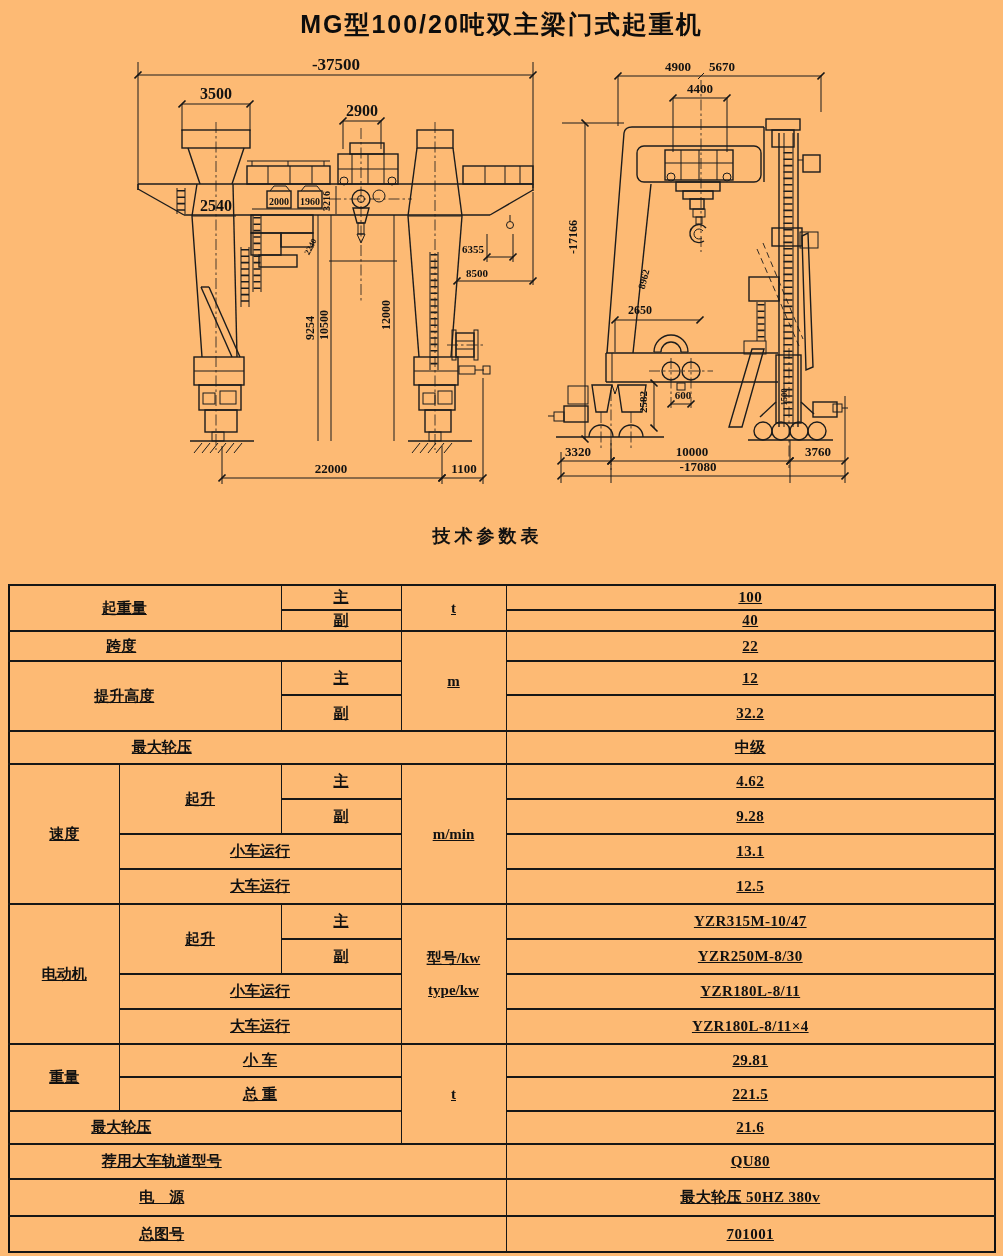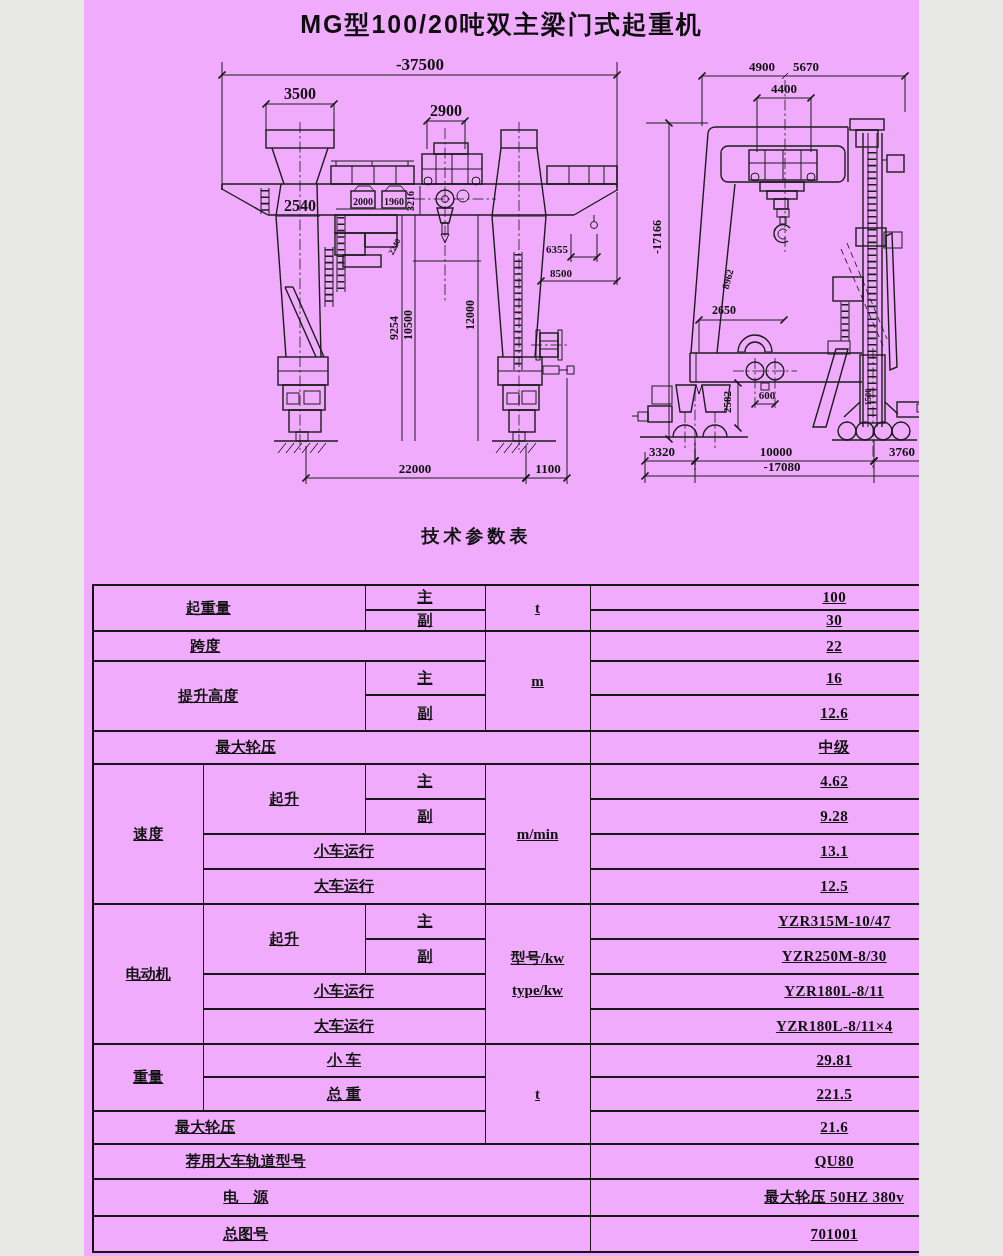--- a/index.html
+++ b/index.html
@@ -1,30 +1,30 @@
 <!DOCTYPE html>
 <html><head>
 <meta charset="utf-8">
 <style>
   html,body{margin:0;padding:0;background:#e8e8e6;}
-  .page{position:relative;width:835px;height:1256px;background:#f0abfc;margin:0 auto;overflow:hidden;
+  .page{position:relative;width:1003px;height:1256px;background:#fdba74;margin:0 auto;overflow:hidden;
         font-family:"Liberation Sans",sans-serif;color:#111;}
   .page-title{position:absolute;top:8px;left:0;width:100%;text-align:center;
         font-size:25px;font-weight:bold;letter-spacing:2px;color:#0d0d0d;}
   svg.draw{position:absolute;top:0;left:0;}
   svg.draw .ln{stroke:#1c1c1c;stroke-width:1.4;fill:none;}
   svg.draw .th{stroke:#1c1c1c;stroke-width:1;fill:none;}
   svg.draw .dim{stroke:#1c1c1c;stroke-width:1;fill:none;marker-start:url(#tk);marker-end:url(#tk);}
   svg.draw .cl{stroke:#1c1c1c;stroke-width:.8;fill:none;stroke-dasharray:11 3 2.5 3;}
   svg.draw .dsh{stroke:#1c1c1c;stroke-width:.9;fill:none;stroke-dasharray:6 4;}
   svg.draw .rung{stroke:#1c1c1c;fill:none;stroke-dasharray:1.6 4.8;}
   svg.draw text{fill:#121212;font-family:"Liberation Serif",serif;font-weight:bold;}
   .d17{font-size:17px}.d16{font-size:16px}.d13{font-size:13px}.d12{font-size:12px}
   .d11{font-size:11px}.d10{font-size:10px}.d8{font-size:8.5px}
-  .tbl-title{position:absolute;top:524px;left:0;width:94%;text-align:center;
+  .tbl-title{position:absolute;top:524px;left:16px;width:94%;text-align:center;
         font-size:18px;font-weight:bold;letter-spacing:4px;}
   table.params{position:absolute;top:584px;left:8px;width:986px;border-collapse:collapse;
         table-layout:fixed;border:2.6px solid #101010;text-decoration:underline;}
   table.params td{border:1.4px solid #171717;border-top-width:2.3px;border-bottom-width:2.3px;
         padding:0;overflow:hidden;vertical-align:middle;text-align:center;}
   td.lab{font-family:"Liberation Sans",sans-serif;font-weight:bold;font-size:15px;}
   td.unit,td.val{font-family:"Liberation Serif",serif;font-weight:bold;font-size:15px;}
   td.val{letter-spacing:.4px;}
   .shab{padding-right:42px !important;}
   .shabc{padding-right:168px !important;}
@@ -344,35 +344,35 @@
       </colgroup>
     <tbody>
         <tr style="height:25px">
       <td colspan="2" rowspan="2" class="lab shab">起重量</td>
       <td class="lab">主</td>
       <td rowspan="2" class="unit">t</td>
       <td class="val">100</td>
     </tr>
     <tr style="height:18px">
       <td class="lab">副</td>
-      <td class="val">30</td>
+      <td class="val">40</td>
     </tr>
     <tr style="height:30px">
       <td colspan="3" class="lab shabc">跨度</td>
       <td rowspan="3" class="unit">m</td>
       <td class="val">22</td>
     </tr>
     <tr style="height:34px">
       <td colspan="2" rowspan="2" class="lab shab">提升高度</td>
       <td class="lab">主</td>
-      <td class="val">16</td>
+      <td class="val">12</td>
     </tr>
     <tr style="height:36px">
       <td class="lab">副</td>
-      <td class="val">12.6</td>
+      <td class="val">32.2</td>
     </tr>
     <tr style="height:33px">
       <td colspan="4" class="lab shabcd">最大轮压</td>
       <td class="val">中级</td>
     </tr>
     <tr style="height:35px">
       <td rowspan="4" class="lab">速度</td>
       <td rowspan="2" class="lab">起升</td>
       <td class="lab">主</td>
       <td rowspan="4" class="unit">m/min</td>

